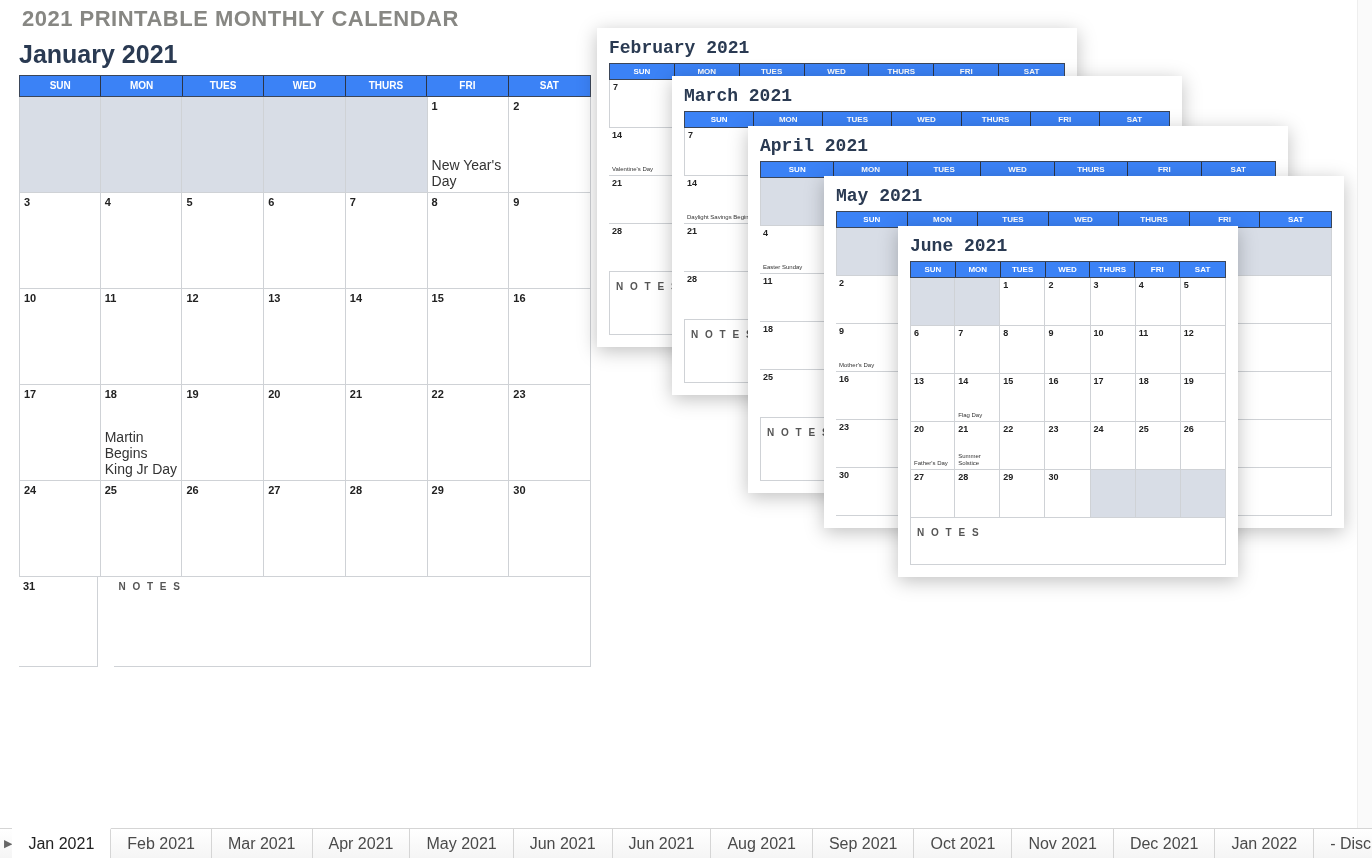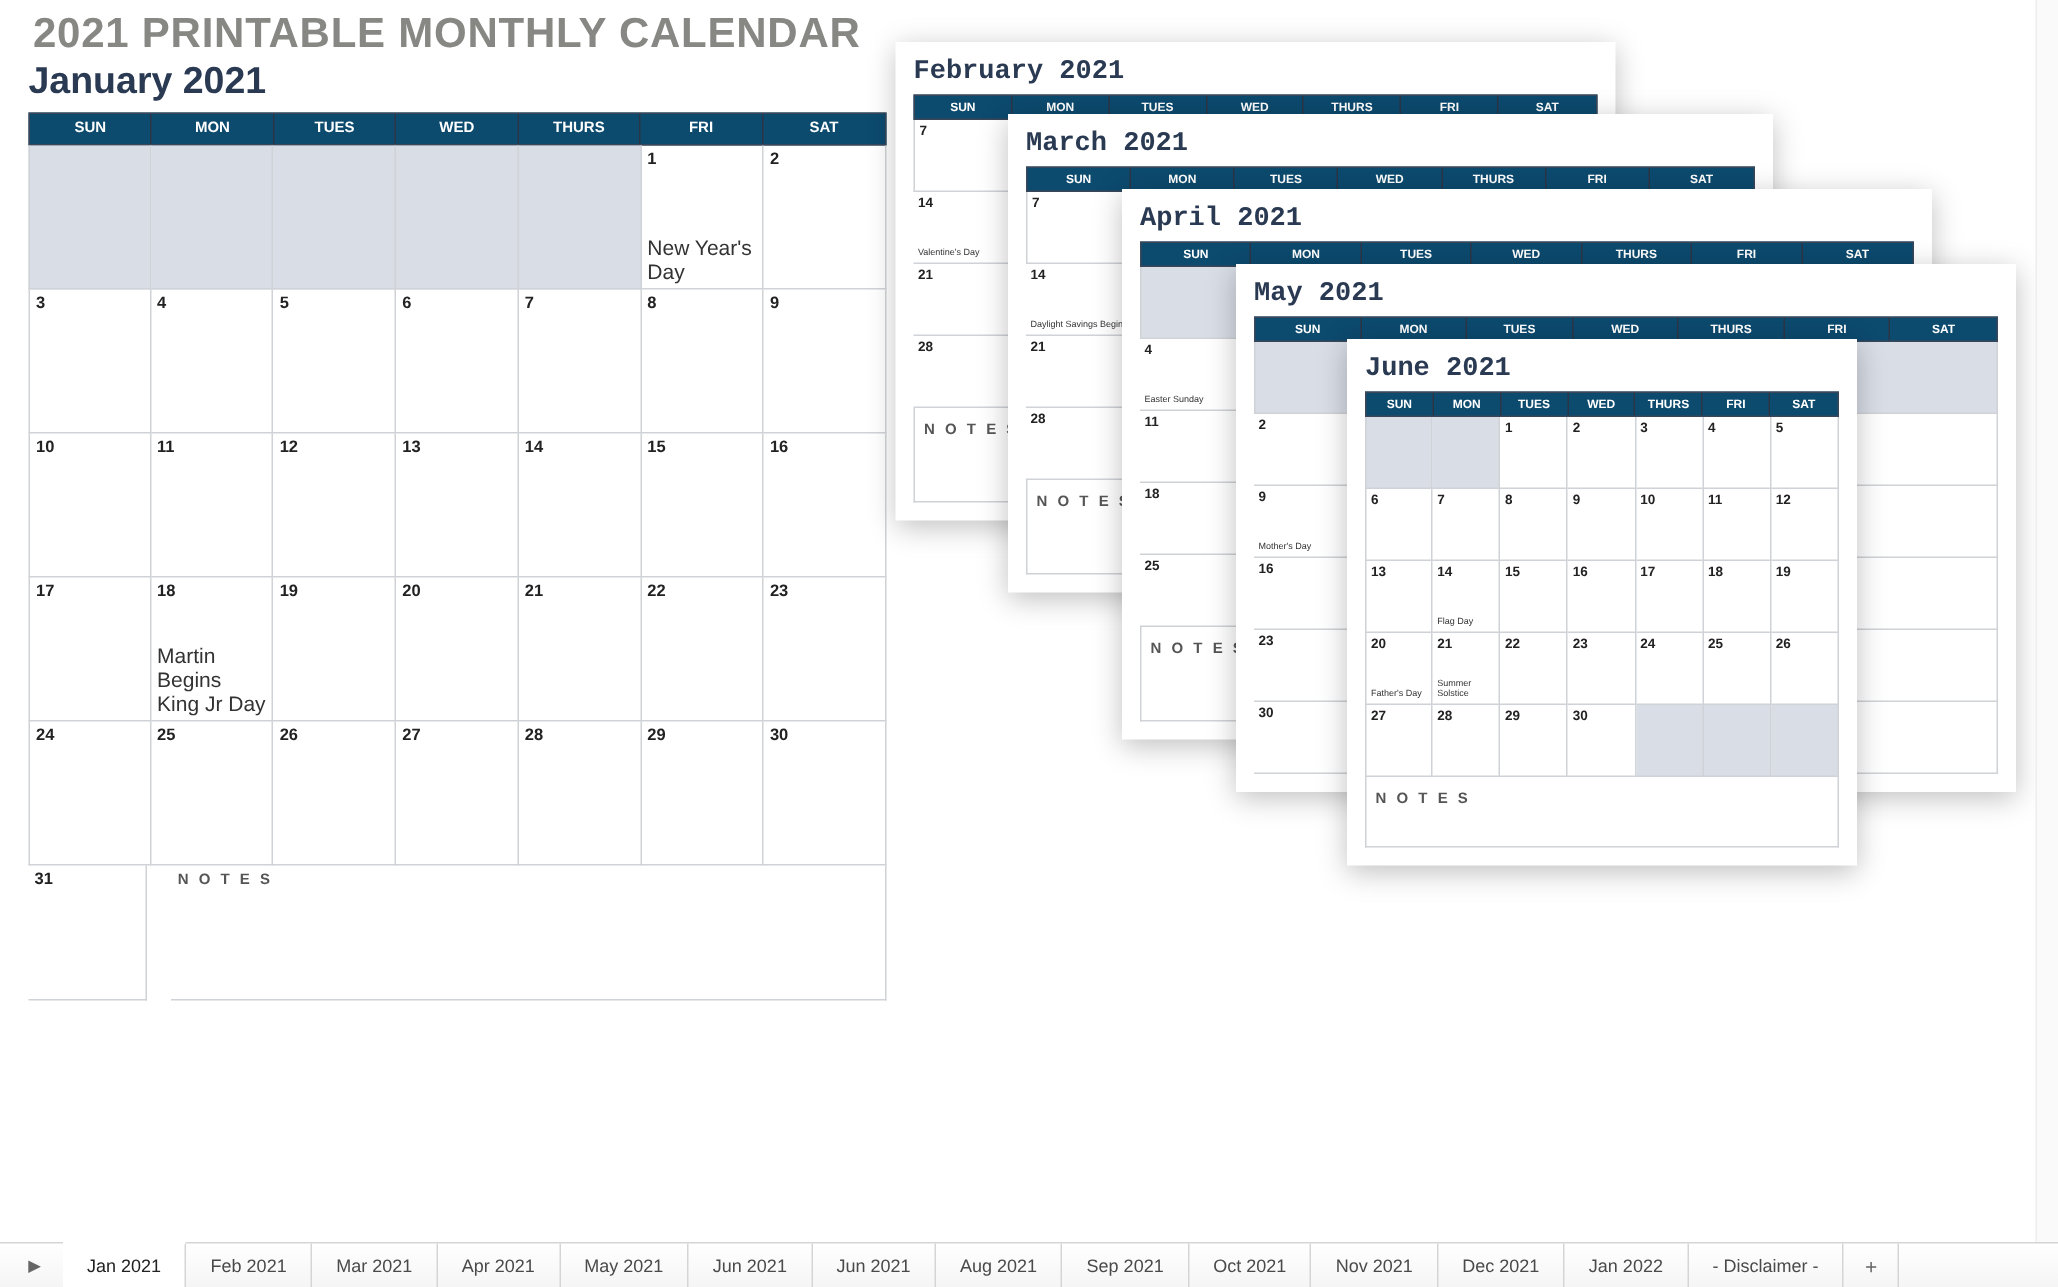--- a/index.html
+++ b/index.html
@@ -1,23 +1,23 @@
 <!DOCTYPE html>
 <html><head>
 <meta charset="utf-8">
 <style>
   * { box-sizing: border-box; margin: 0; padding: 0; }
   html, body { width: 1372px; height: 858px; font-family: "Century Gothic", Futura, "Trebuchet MS", Arial, sans-serif; background: #fff; overflow: hidden; position: relative; }
 
-  .page-title { position:absolute; left:22px; top:6px; font-size:28px; font-weight:700; color:#878783; letter-spacing:.5px; }
+  .page-title { position:absolute; left:22px; top:6px; font-size:22px; font-weight:700; color:#878783; letter-spacing:.5px; }
 
   
   .main-cal { position:absolute; left:19px; top:40px; width:572px; }
   .main-cal .month { font-size:25px; font-weight:700; color:#2a3a52; margin-bottom:6px; }
-  .cal-head { display:grid; grid-template-columns:repeat(7,1fr); background:#0c4a6e; border:1px solid #3b4659; }
+  .cal-head { display:grid; grid-template-columns:repeat(7,1fr); background:#3b82f6; border:1px solid #3b4659; }
   .cal-head div { color:#fff; font-size:10px; font-weight:700; text-align:center; padding:4px 0 5px; border-right:1px solid #2c3547; }
   .cal-head div:last-child { border-right:none; }
   .cal-body { display:grid; grid-template-columns:repeat(7,1fr); }
   .cell { border:1px solid #cfd2d6; border-top:none; border-left:none; min-height:96px; padding:3px 4px; position:relative; font-size:11px; font-weight:700; color:#222; }
   .cal-body .cell:nth-child(7n+1){ border-left:1px solid #cfd2d6; }
   .disabled { background:#d8dde6; }
   .cell .ev { position:absolute; left:4px; right:4px; bottom:3px; font-size:14px; font-weight:400; line-height:1.15; color:#333; }
   .notes-label { font-size:10px; font-weight:700; letter-spacing:2px; color:#555; }
   .notes-row { display:grid; grid-template-columns:1fr 6fr;gap:16px; }
   .notes-row .cell { min-height:90px; }
@@ -27,21 +27,21 @@
   .mini .month { font-size:18px; font-weight:700; color:#2a3a52; margin-bottom:5px;font-family:Liberation Mono, monospace; }
   .mini .cal-head div { font-size:8px; padding:3px 0; }
   .mini .cell { min-height:48px; font-size:9px; font-weight:700; padding:2px 3px; }
   .mini .cell .ev { font-size:6px; bottom:2px; left:3px; right:3px; }
   .mini .notes-box { border:1px solid #cfd2d6; border-top:none; padding:4px 6px 40px; }
   .mini .notes-box.short{padding-bottom:24px;}
 
   
   .tabbar { position:absolute; left:0; right:0; bottom:0; height:30px; background:linear-gradient(#fff,#f5f5f5); border-top:1px solid #d5d5d5; display:flex; align-items:stretch; padding-left:4px; }
   .tab-nav { width:38px; display:flex; align-items:center; justify-content:center; color:#666; font-size:11px; }
-  .tab { display:flex; align-items:center; padding:0 16px; font-size:12px; color:#4a4a4a; border-right:1px solid #d5d5d5; cursor:pointer; white-space:nowrap; }
+  .tab { display:flex; align-items:center; padding:0 16px; font-size:16px; color:#4a4a4a; border-right:1px solid #d5d5d5; cursor:pointer; white-space:nowrap; }
   .tab.active { background:#fff; border-top:2px solid transparent; margin-top:-1px; font-weight:400; color:#222; }
   .tab.add { padding:0 14px; font-size:14px; color:#666; }
 
   .scroll-gutter{position:absolute;right:0;top:0;bottom:30px;width:15px;background:#fafafa;border-left:1px solid #eee;}
 </style>
 </head>
 <body>
 
 <div class="page-title">2021 PRINTABLE MONTHLY CALENDAR</div>
 

